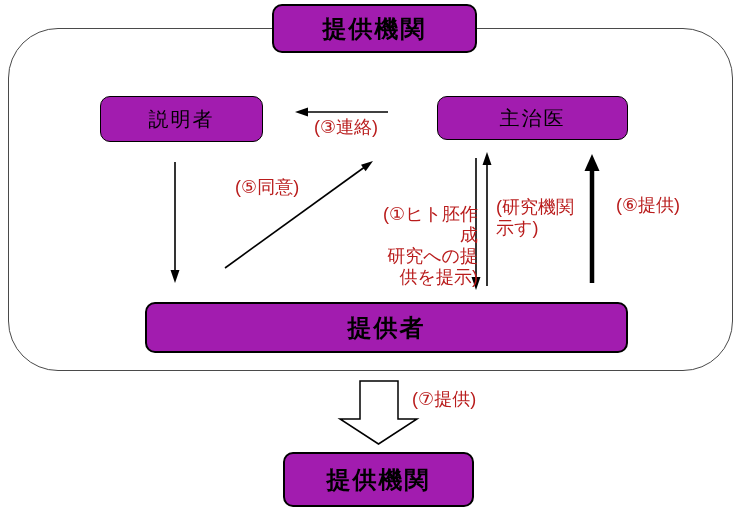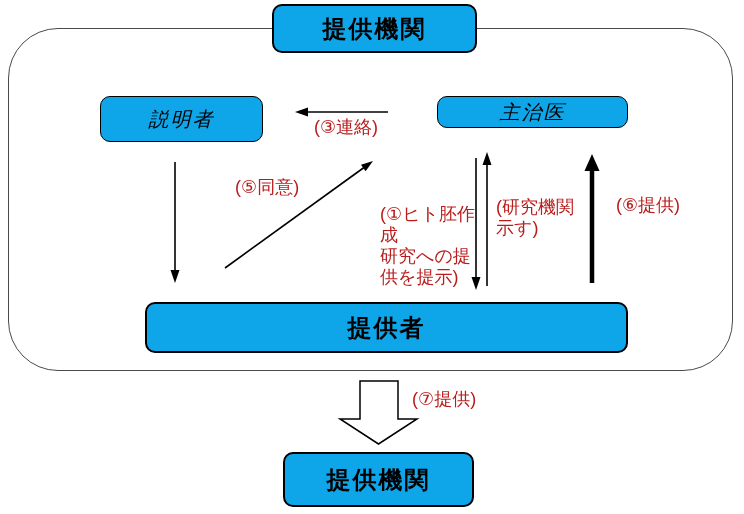--- a/index.html
+++ b/index.html
@@ -16,32 +16,32 @@
     position: absolute;
     left: 8px; top: 28px;
     width: 725px; height: 343px;
     border: 1.5px solid #4a4a4a;
     border-radius: 50px;
     background: transparent;
     box-sizing: border-box;
   }
   .node {
     position: absolute;
-    background: #0ea5e9;
+    background: #a21caf;
     border: 2px solid #000000;
     border-radius: 10px;
     box-sizing: border-box;
     display: flex;
     align-items: center;
     justify-content: center;
     letter-spacing: 2px;
     white-space: nowrap;
   }
   .node.bold { font-weight: bold; font-size: 24px; }
-  .node.regular { font-weight: normal; font-size: 20px; border-width: 1.5px; font-style: italic; }
+  .node.regular { font-weight: normal; font-size: 20px; border-width: 1.5px; }
   .step-label {
     position: absolute;
     font-size: 18px;
     line-height: 21px;
     white-space: pre-line;
     color: #b91c1c;
   }
   .svg-layer {
     position: absolute;
     left: 0; top: 0;
@@ -94,38 +94,38 @@
   </svg>
 
   <div class="node bold" style="left:272px; top:4px; width:205px; height:49px;">
     <span>提供機関</span>
   </div>
 
   <div class="node regular" style="left:100px; top:96px; width:163px; height:46px;">
     <span>説明者</span>
   </div>
 
-  <div class="node regular" style="left:437px; top:96px; width:191px; height:32px;">
+  <div class="node regular" style="left:437px; top:96px; width:191px; height:44px;">
     <span>主治医</span>
   </div>
 
   <div class="node bold" style="left:125px; top:302px; width:483px; height:51px;margin-left:20px;">
     <span>提供者</span>
   </div>
 
   <div class="node bold" style="left:283px; top:452px; width:191px; height:55px;">
     <span>提供機関</span>
   </div>
 
   <div class="step-label" style="left:306px; top:117px; width:80px; text-align:center;">(③連絡)</div>
 
 
   <div class="step-label" style="left:235px; top:177px; width:72px; text-align:left;">(⑤同意)</div>
 
-  <div class="step-label" style="left:380px; top:204px; width:110px; text-align:left;">(①ヒト胚作成
+  <div class="step-label" style="left:368px; top:204px; width:110px; text-align:right;">(①ヒト胚作成
 研究への提
 供を提示)</div>
 
   <div class="step-label" style="left:496px; top:197px; width:85px; text-align:left;">(研究機関
 示す)</div>
 
   <div class="step-label" style="left:612px; top:195px; width:72px; text-align:center;">(⑥提供)</div>
 
   <div class="step-label" style="left:412px; top:389px; width:80px; text-align:left;">(⑦提供)</div>
 

